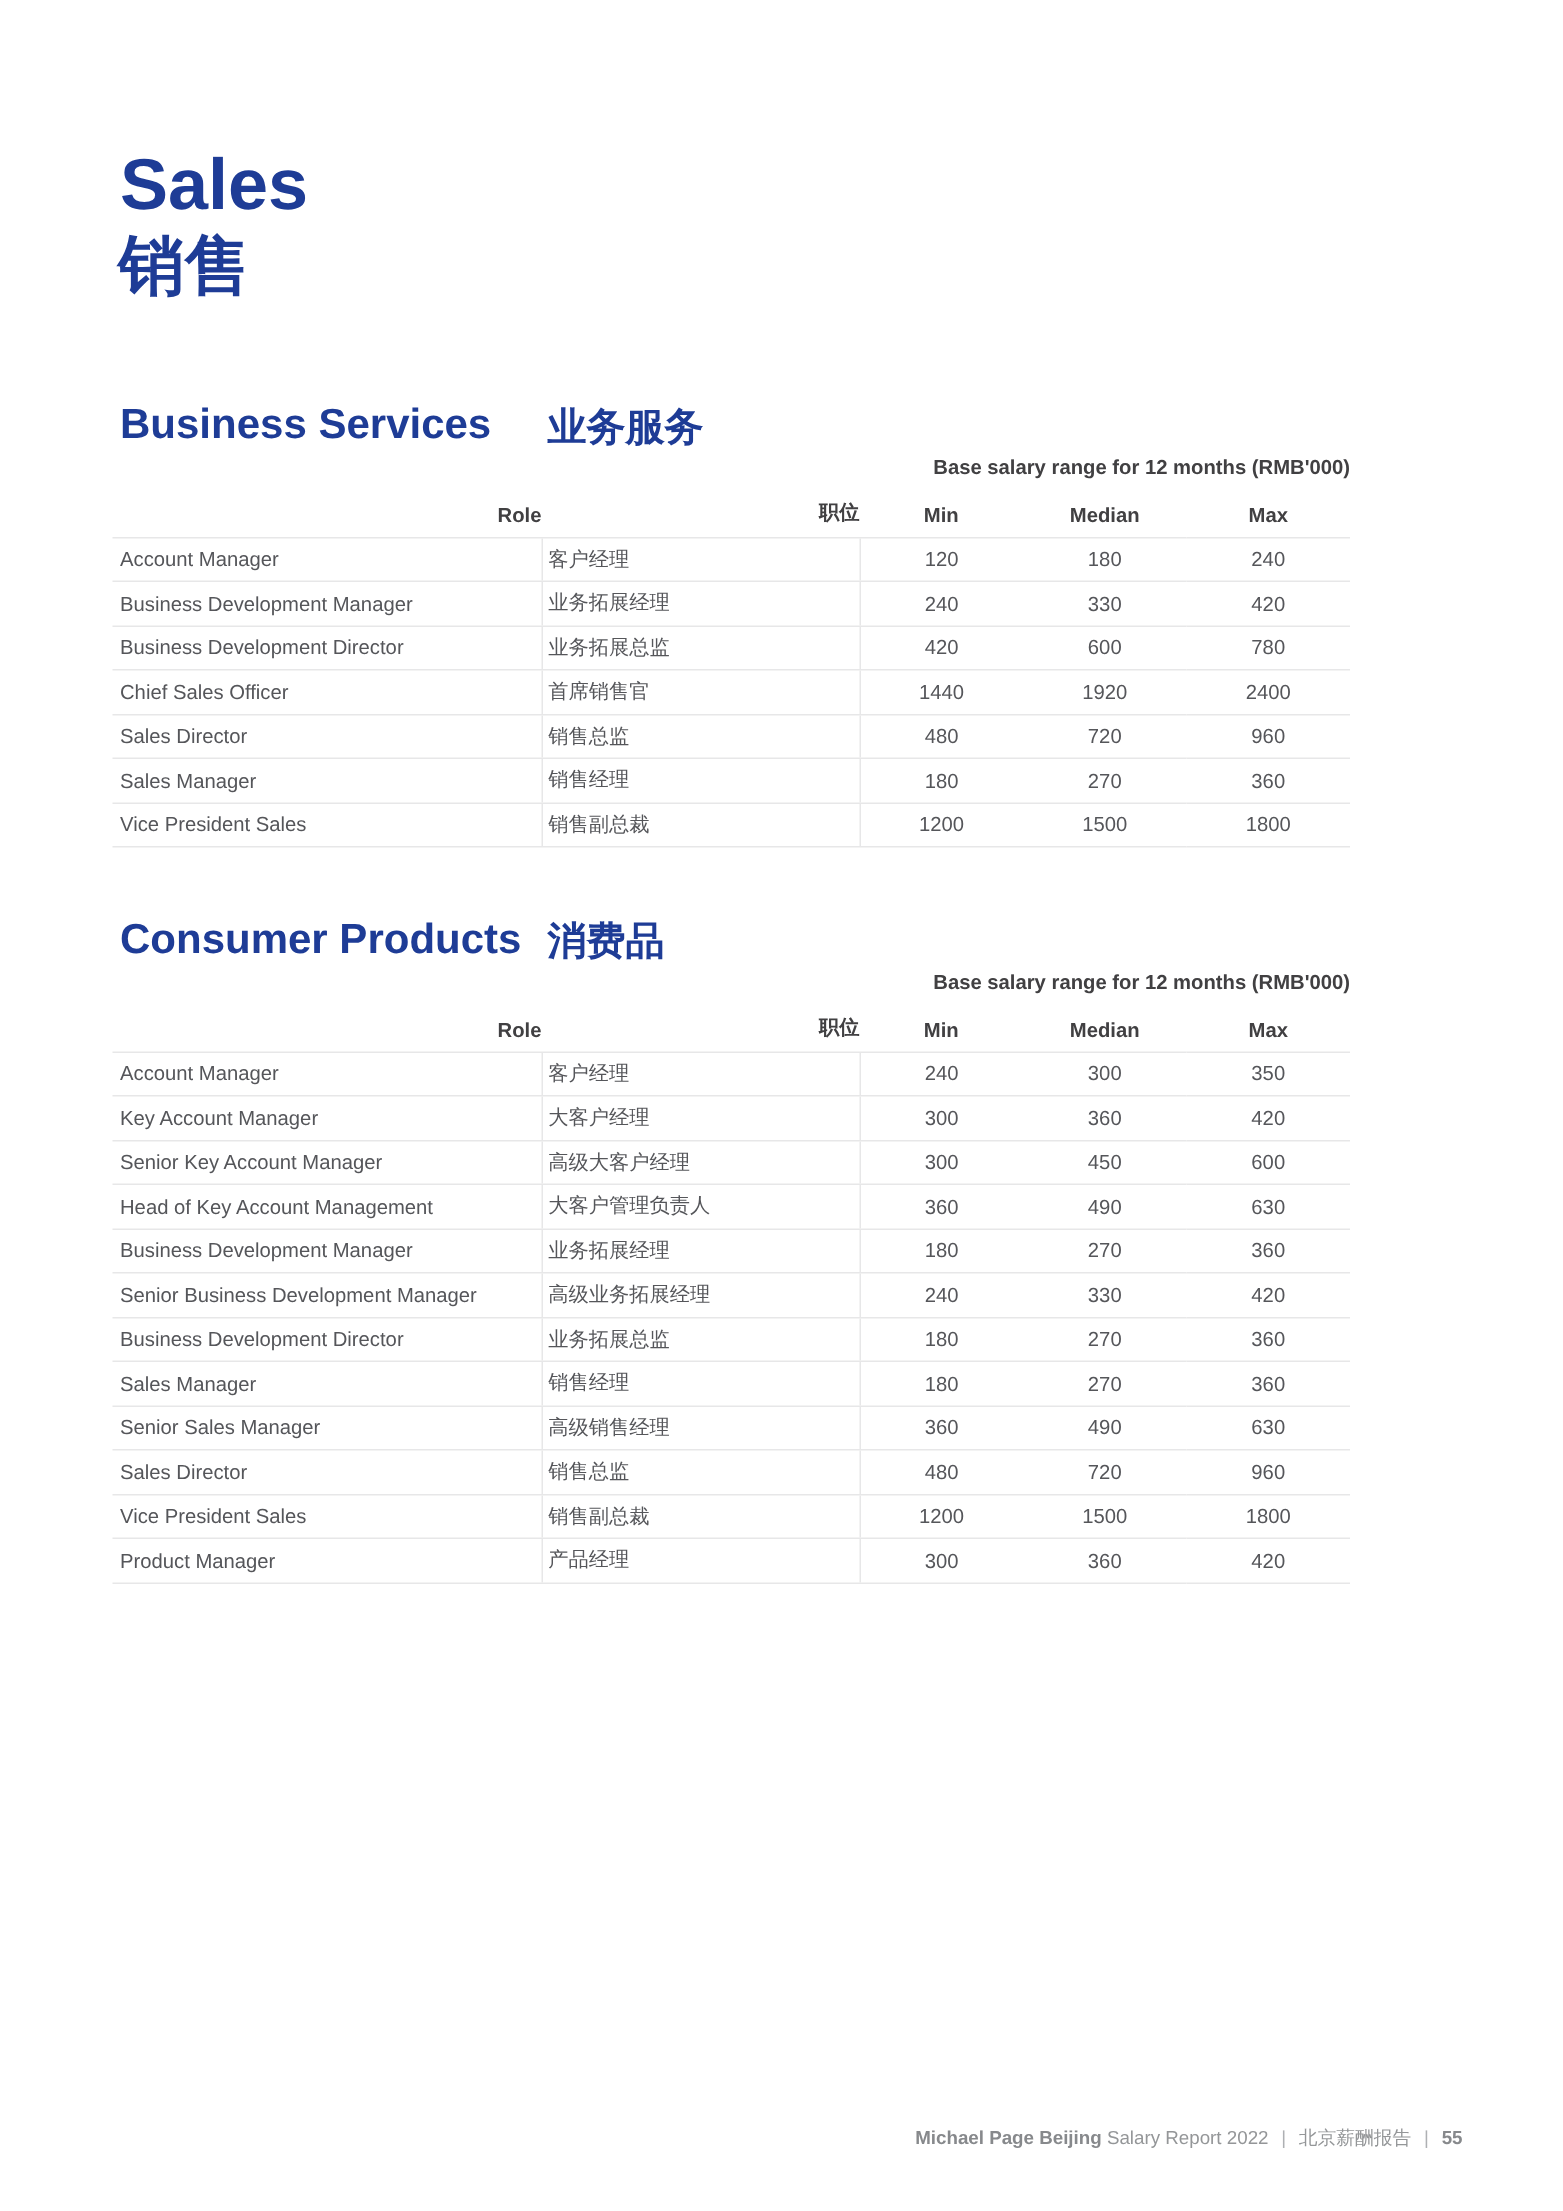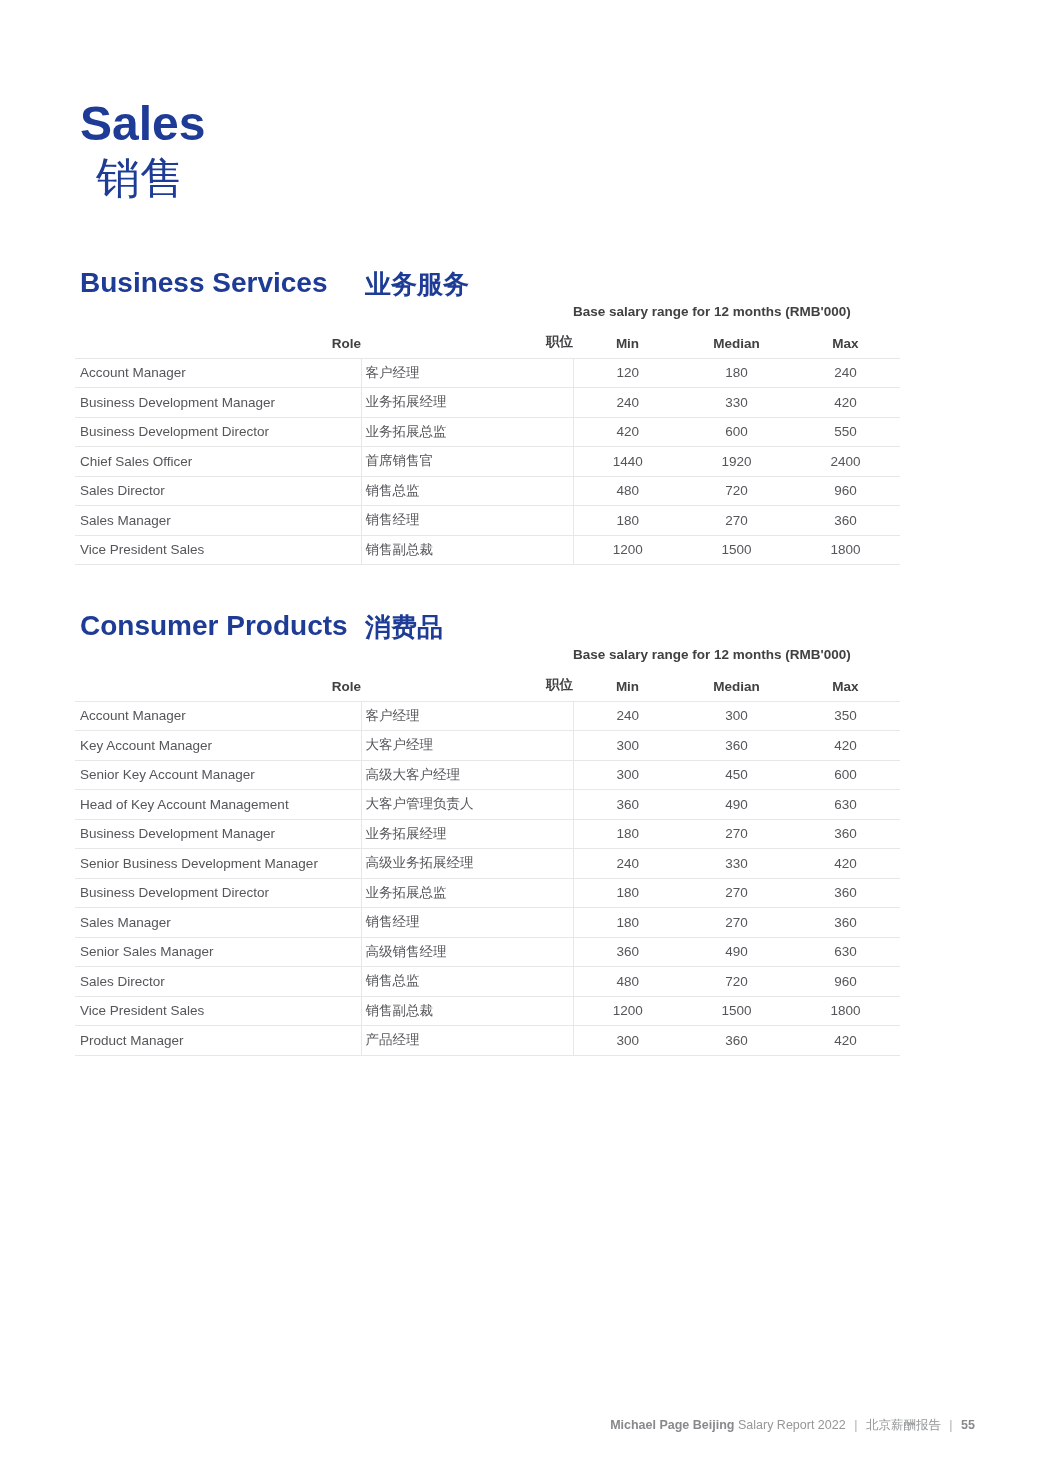--- a/index.html
+++ b/index.html
@@ -19,25 +19,25 @@
     top: 98px;
     margin: 0;
     font-size: 48px;
     font-weight: 700;
     line-height: 52px;
     color: var(--brand-blue);
     letter-spacing: 0;
   }
   .page-title-zh {
     position: absolute;
-    left: 96px;
+    left: 79px;
     top: 152px;
     margin: 0;
     font-size: 44px;
-    font-weight: 400;
+    font-weight: 700;
     line-height: 52px;
     color: var(--brand-blue);
   }
   
   .salary-section {
     position: absolute;
     left: 75px;
     width: 825px;
   }
   .section-bs { top: 268px; height: 300px; }
@@ -59,21 +59,21 @@
     font-size: 26px;
     font-weight: 600;
     line-height: 30px;
     color: var(--brand-blue);
   }
   .salary-range-label {
     position: absolute;
     left: 498px;
     top: 36px;
     width: 327px;
-    text-align: left;
+    text-align: right;
     font-size: 13.5px;
     font-weight: 700;
     color: var(--heading-text);
     white-space: nowrap;
   }
   
   .salary-table {
     position: absolute;
     left: 0;
     top: 62px;
@@ -164,21 +164,21 @@
             <td class="role-zh">业务拓展经理</td>
             <td class="num num-first">240</td>
             <td class="num">330</td>
             <td class="num">420</td>
           </tr>
           <tr>
             <td class="role">Business Development Director</td>
             <td class="role-zh">业务拓展总监</td>
             <td class="num num-first">420</td>
             <td class="num">600</td>
-            <td class="num">550</td>
+            <td class="num">780</td>
           </tr>
           <tr>
             <td class="role">Chief Sales Officer</td>
             <td class="role-zh">首席销售官</td>
             <td class="num num-first">1440</td>
             <td class="num">1920</td>
             <td class="num">2400</td>
           </tr>
           <tr>
             <td class="role">Sales Director</td>

